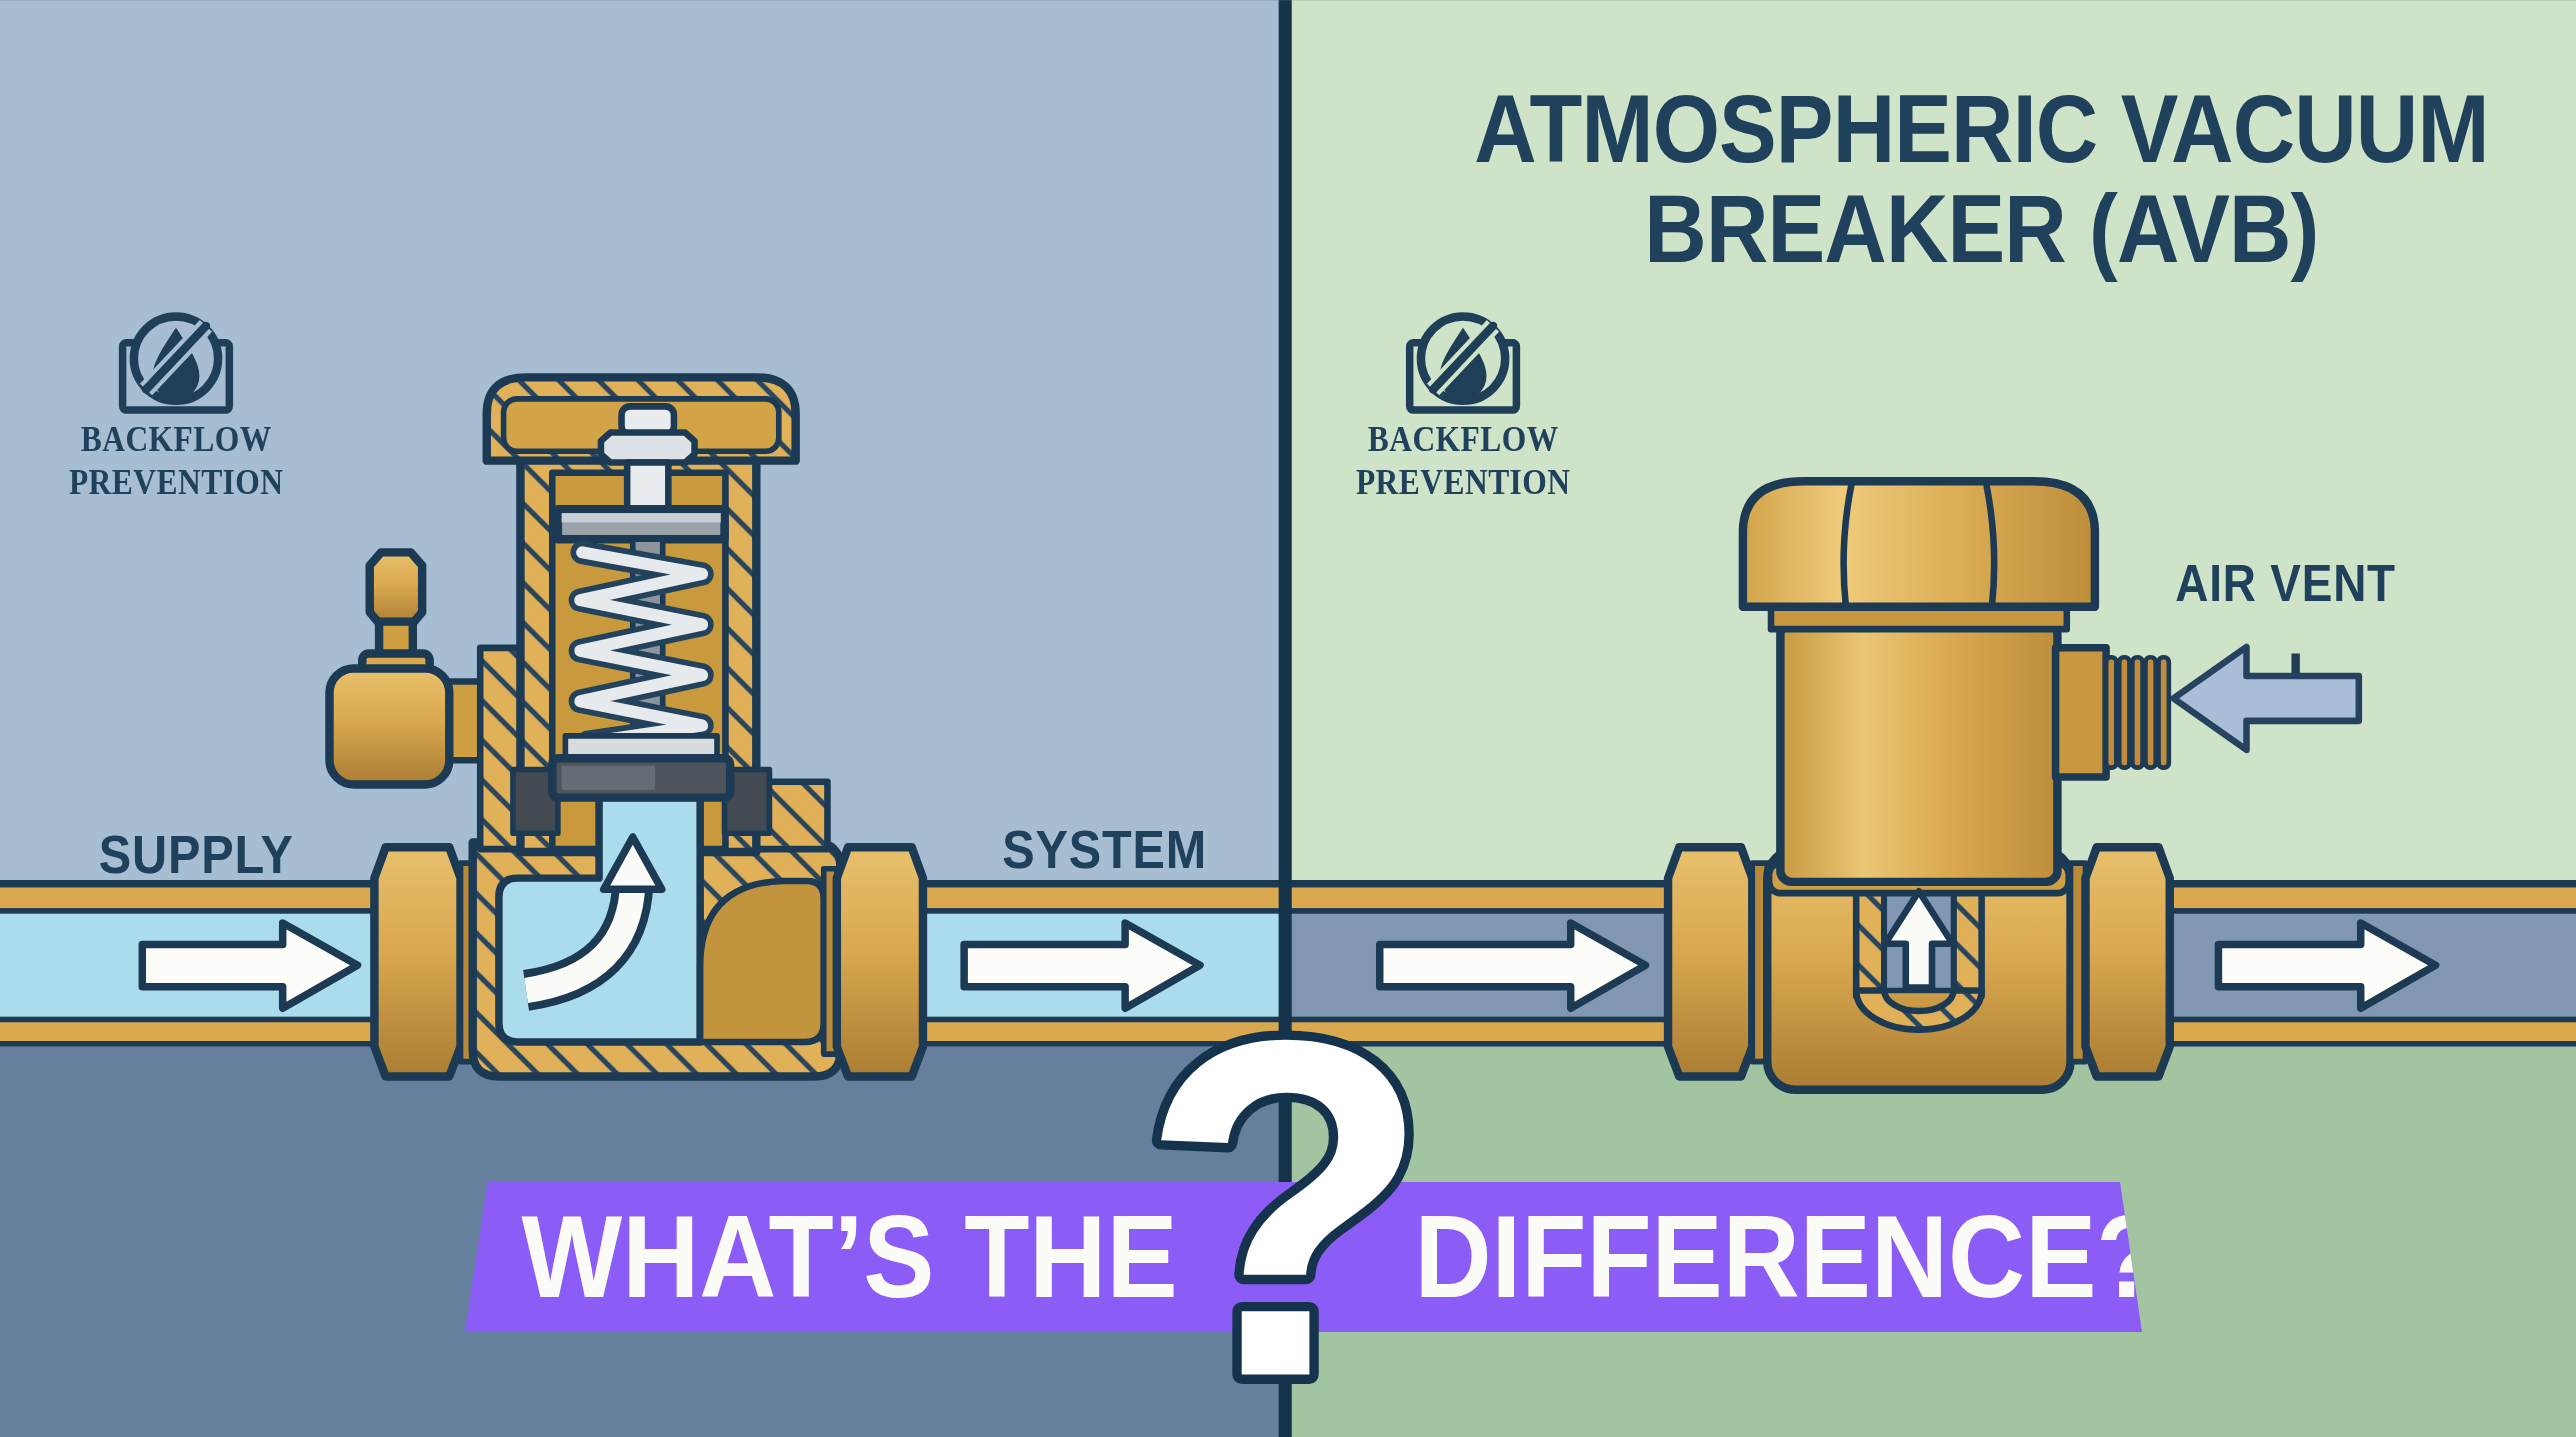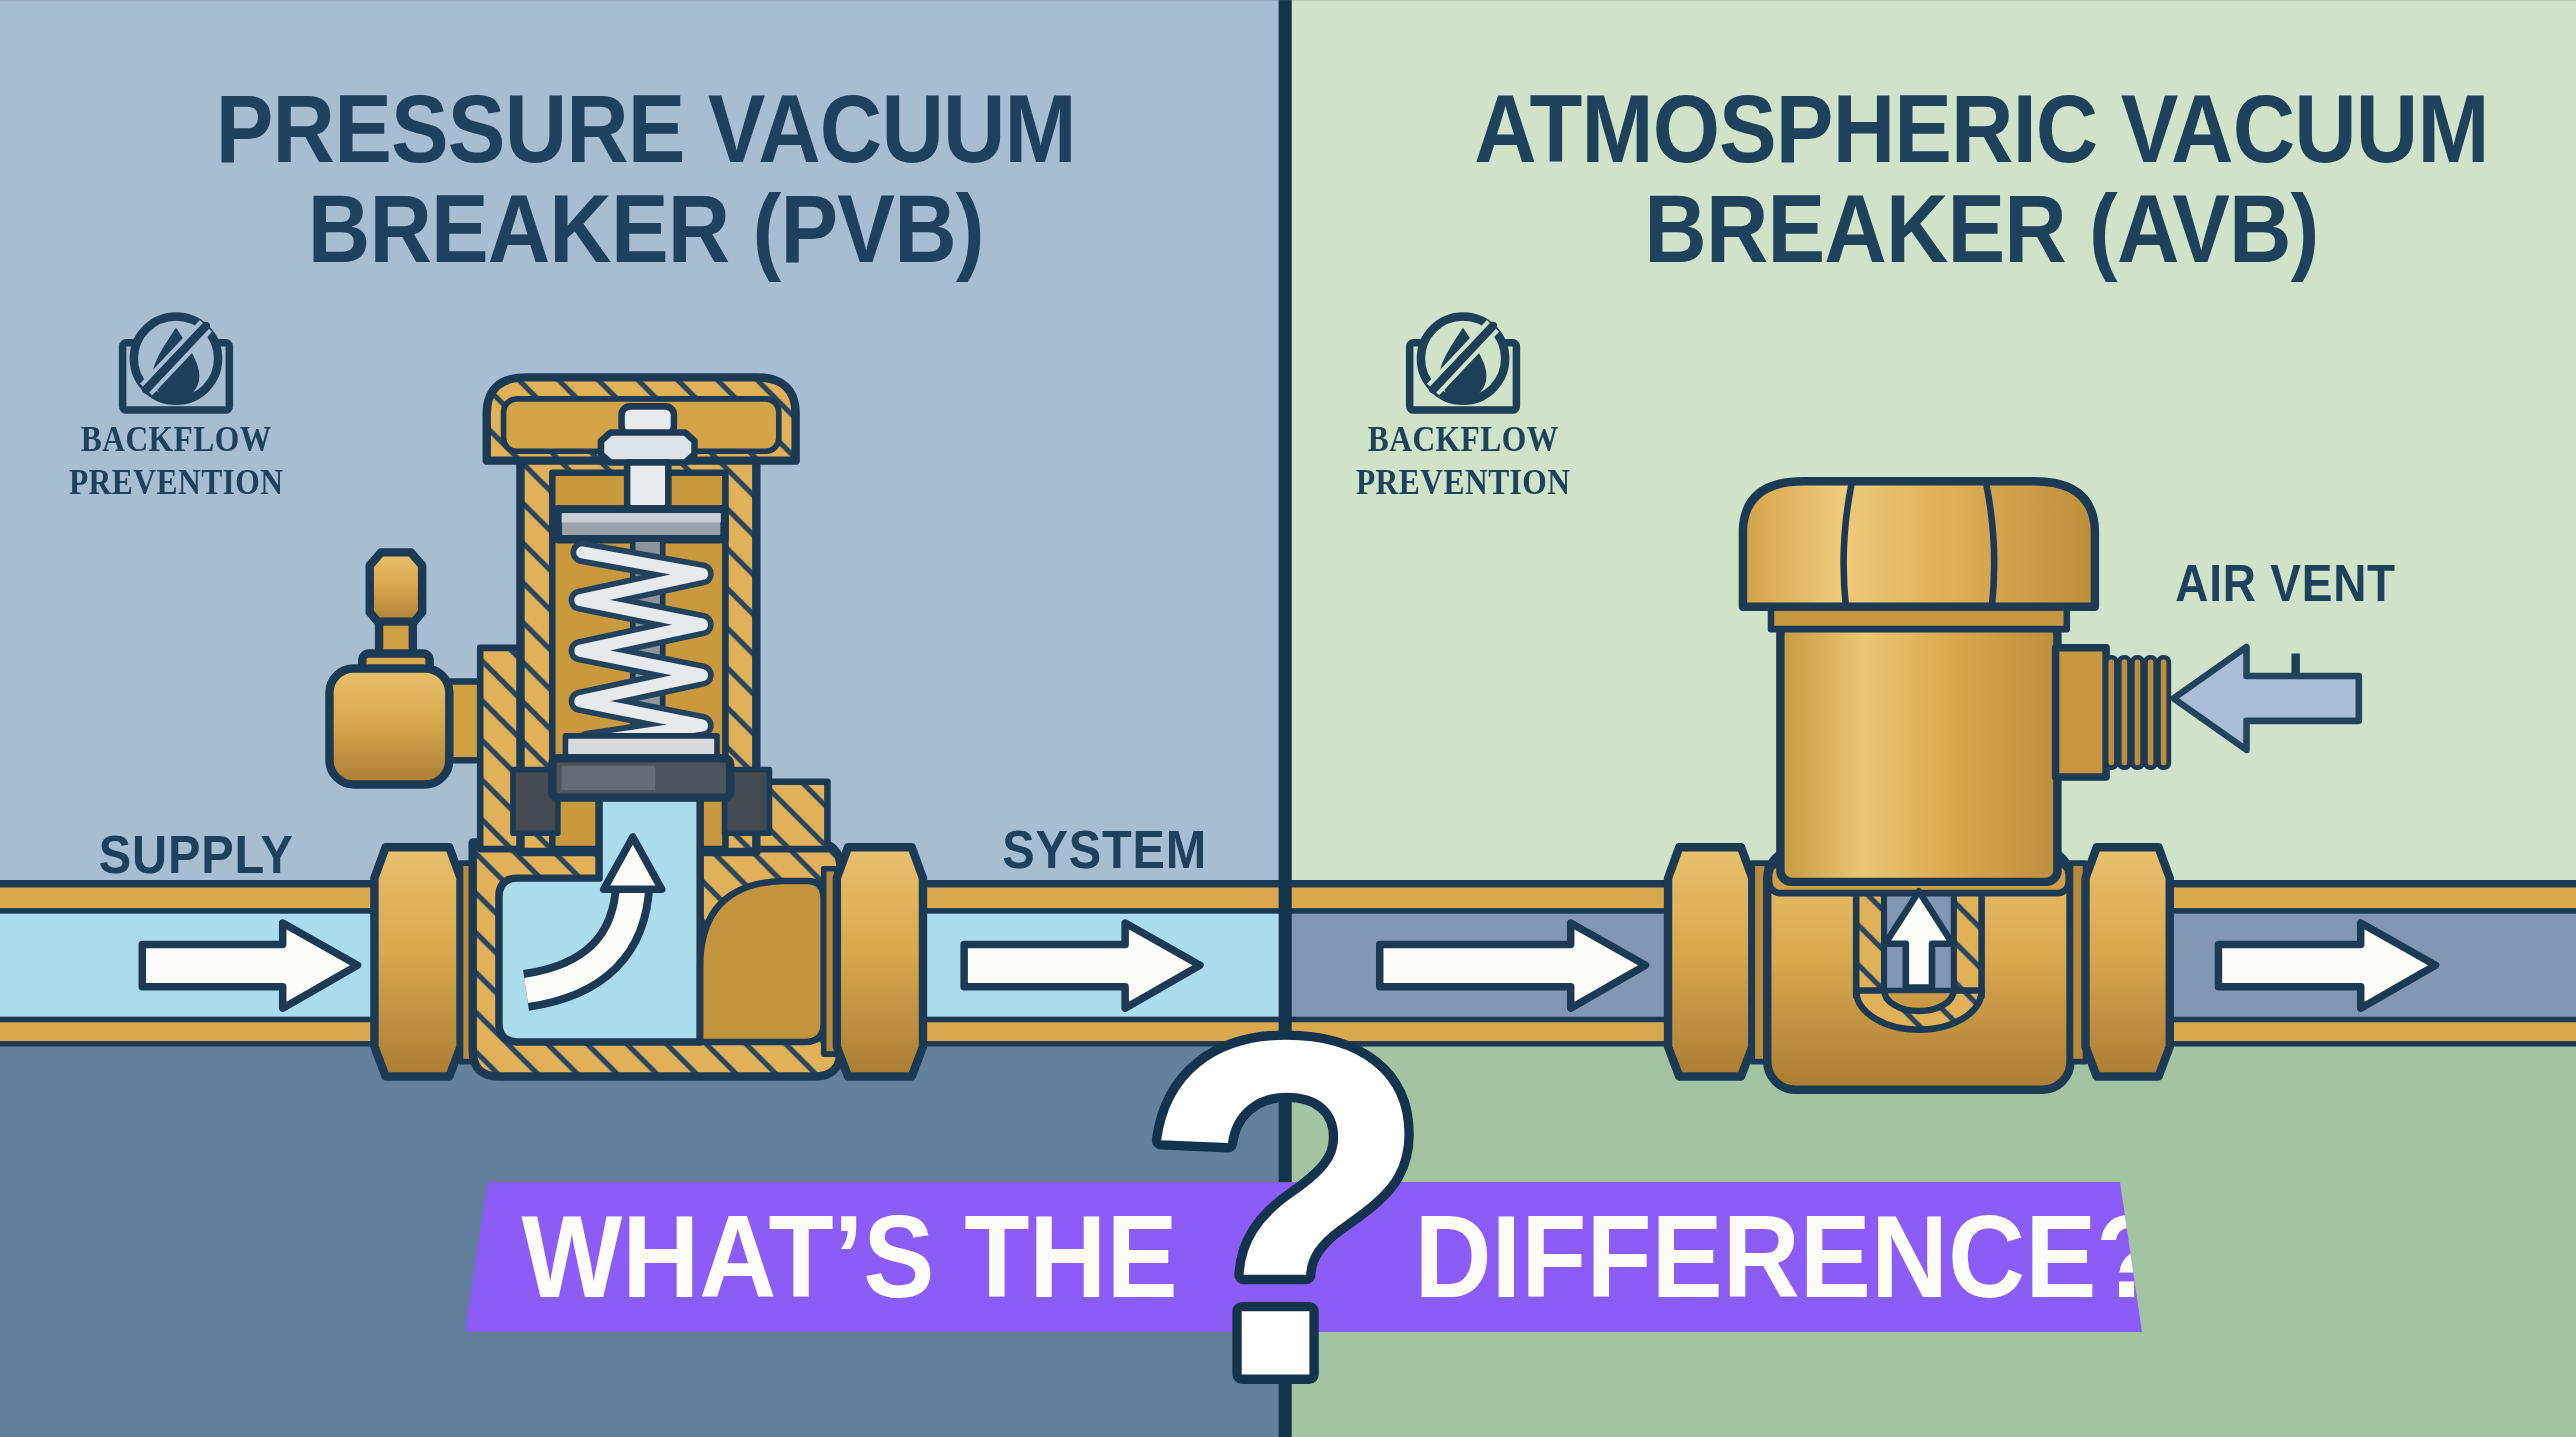--- a/index.html
+++ b/index.html
@@ -199,26 +199,20 @@
       <rect x="1506" y="366" width="114" height="72" rx="4" fill="none" stroke="#1f3e58" stroke-width="8"></rect>
       <circle cx="1563" cy="383" r="45" fill="#cee3c8" stroke="#1f3e58" stroke-width="9"></circle>
       <path d="M1563 350 C1547 374, 1538 388, 1538 402 A25 25 0 0 0 1588 402 C1588 388, 1579 374, 1563 350 Z" fill="#1f3e58"></path>
       <line x1="1595" y1="348" x2="1531" y2="416" stroke="#cee3c8" stroke-width="18"></line>
       <line x1="1595" y1="348" x2="1531" y2="416" stroke="#1f3e58" stroke-width="9" stroke-linecap="round"></line>
     </g>
 
     <rect x="1366" y="0" width="14" height="1536" fill="#16334c"></rect>
   </svg>
 
-  <div class="txt title" style="left:131px; top:79px; width:1030px;">
-    <span class="squeeze">
-      <span>PRESSURE VACUUM</span><br>
-      <span>BREAKER (PVB)</span>
-    </span>
-  </div>
 
   <div class="txt title" style="left:1418px; top:79px; width:1030px;">
     <span class="squeeze">
       <span>ATMOSPHERIC VACUUM</span><br>
       <span>BREAKER (AVB)</span>
     </span>
   </div>
 
   <div class="txt badge-caption" style="left:36px; top:419px; width:281px;">
     <span class="squeeze">

